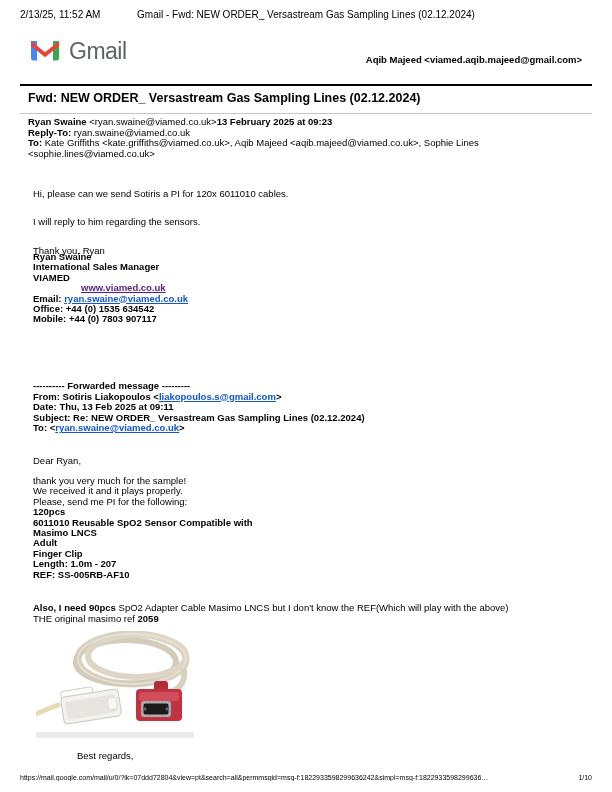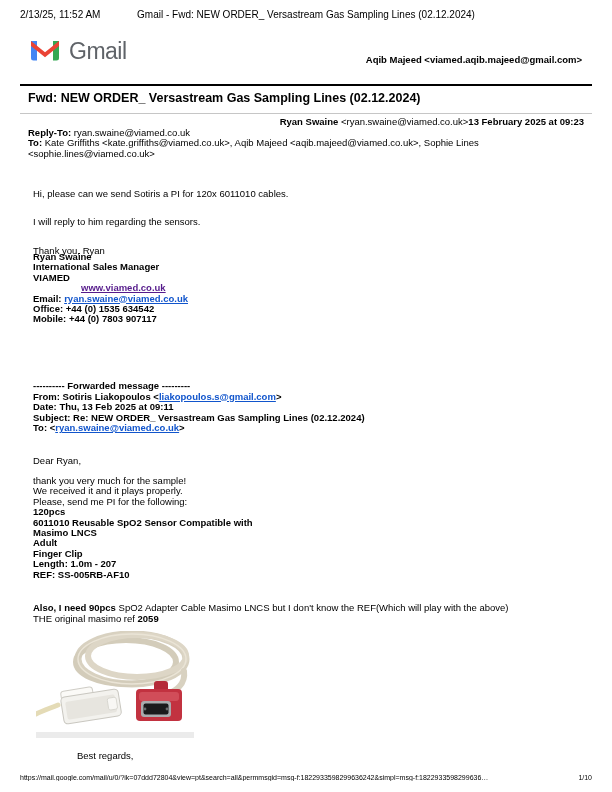--- a/index.html
+++ b/index.html
@@ -12,21 +12,21 @@
   
   .gmail-row{position:absolute;top:38px;left:28px;right:30px;height:32px;}
   .logo{position:absolute;left:0;bottom:2px;display:flex;}
   .wordmark{font-size:23px;color:#5f6368;margin-left:7px;letter-spacing:-0.5px;}
   .account{position:absolute;right:0;bottom:5px;font-size:9.5px;font-weight:bold;}
   
   .subject-bar{position:absolute;top:84px;left:20px;right:20px;border-top:2px solid #000;
                border-bottom:1px solid #c6c6c6;padding:5px 8px 8px;font-size:12.5px;font-weight:bold;}
   
   .meta{position:absolute;top:117px;left:28px;right:28px;font-size:9.5px;line-height:10.6px;}
-  .meta-row1{display:flex;justify-content:flex-end;}
+  .meta-row1{display:flex;justify-content:flex-start;}
   .to-wrap{max-width:548px;}
   b{font-weight:bold;}
   
   .blk{position:absolute;left:33px;font-size:9.5px;line-height:10.4px;}
   .blk p{margin:18px 0 10px 0;}
   #sig{top:252px;font-weight:bold;}
   #gdpr{top:344px;font-size:7.8px;font-weight:bold;}
   #fwdhdr{top:381px;font-weight:bold;line-height:10.5px;}
   #dear{top:456px;}
   #fwdbody{top:476px;}

